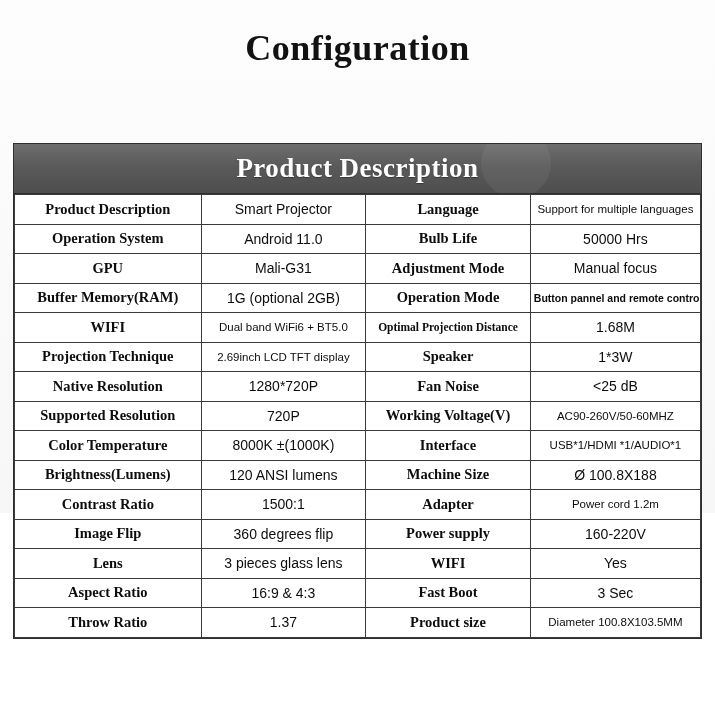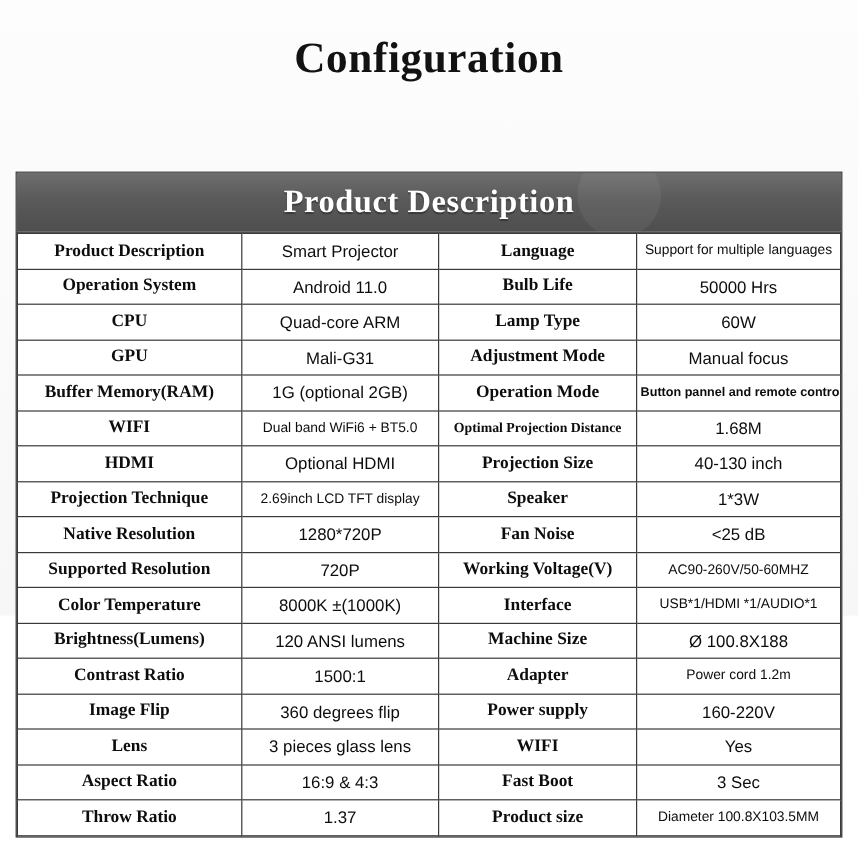--- a/index.html
+++ b/index.html
@@ -135,50 +135,38 @@
             <td class="label">Language</td>
             <td class="value small">Support for multiple languages</td>
           </tr>
           <tr>
             <td class="label">Operation System</td>
             <td class="value">Android 11.0</td>
             <td class="label">Bulb Life</td>
             <td class="value">50000 Hrs</td>
           </tr>
           <tr>
-            <td class="label">CPU</td>
-            <td class="value">Quad-core ARM</td>
-            <td class="label">Lamp Type</td>
-            <td class="value">60W</td>
-          </tr>
-          <tr>
             <td class="label">GPU</td>
             <td class="value">Mali-G31</td>
             <td class="label">Adjustment Mode</td>
             <td class="value">Manual focus</td>
           </tr>
           <tr>
             <td class="label">Buffer Memory(RAM)</td>
             <td class="value">1G (optional 2GB)</td>
             <td class="label">Operation Mode</td>
             <td class="value xsmall">Button pannel and remote control</td>
           </tr>
           <tr>
             <td class="label">WIFI</td>
             <td class="value small">Dual band WiFi6 + BT5.0</td>
             <td class="label small">Optimal  Projection  Distance</td>
             <td class="value">1.68M</td>
           </tr>
           <tr>
-            <td class="label">HDMI</td>
-            <td class="value">Optional HDMI</td>
-            <td class="label">Projection Size</td>
-            <td class="value">40-130 inch</td>
-          </tr>
-          <tr>
             <td class="label">Projection Technique</td>
             <td class="value small">2.69inch LCD TFT display</td>
             <td class="label">Speaker</td>
             <td class="value">1*3W</td>
           </tr>
           <tr>
             <td class="label">Native Resolution</td>
             <td class="value">1280*720P</td>
             <td class="label">Fan Noise</td>
             <td class="value">&lt;25 dB</td>

